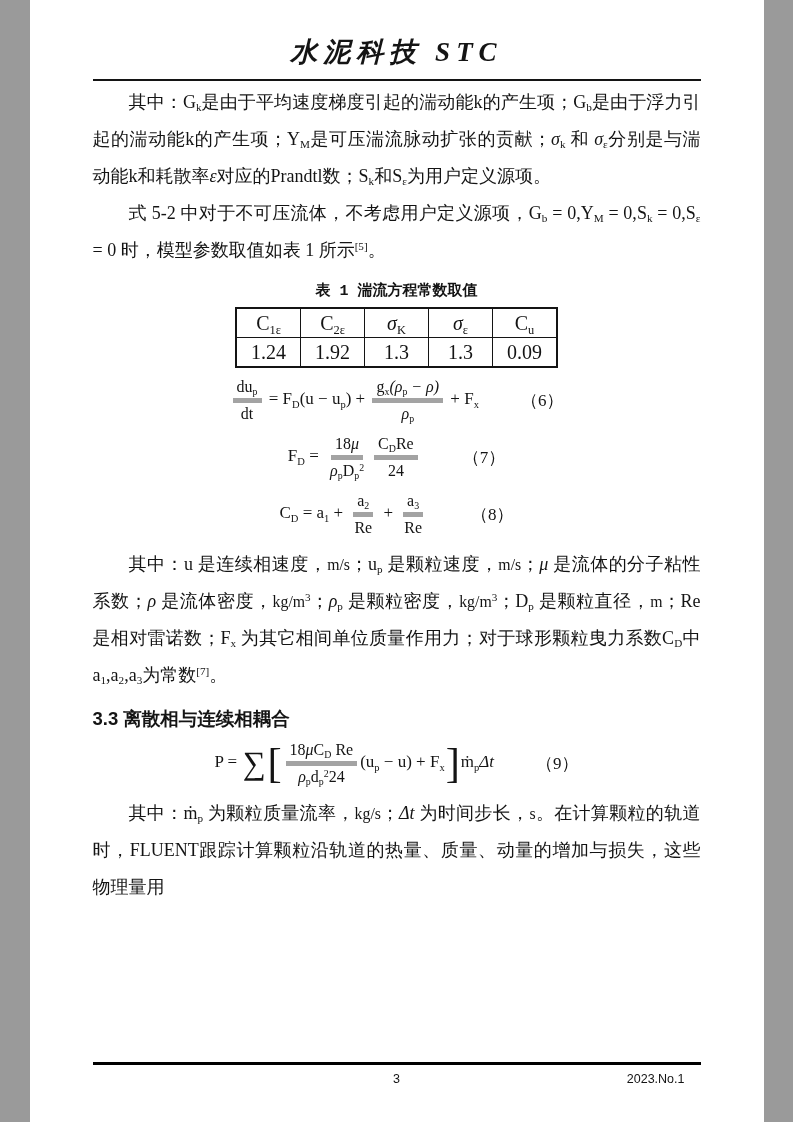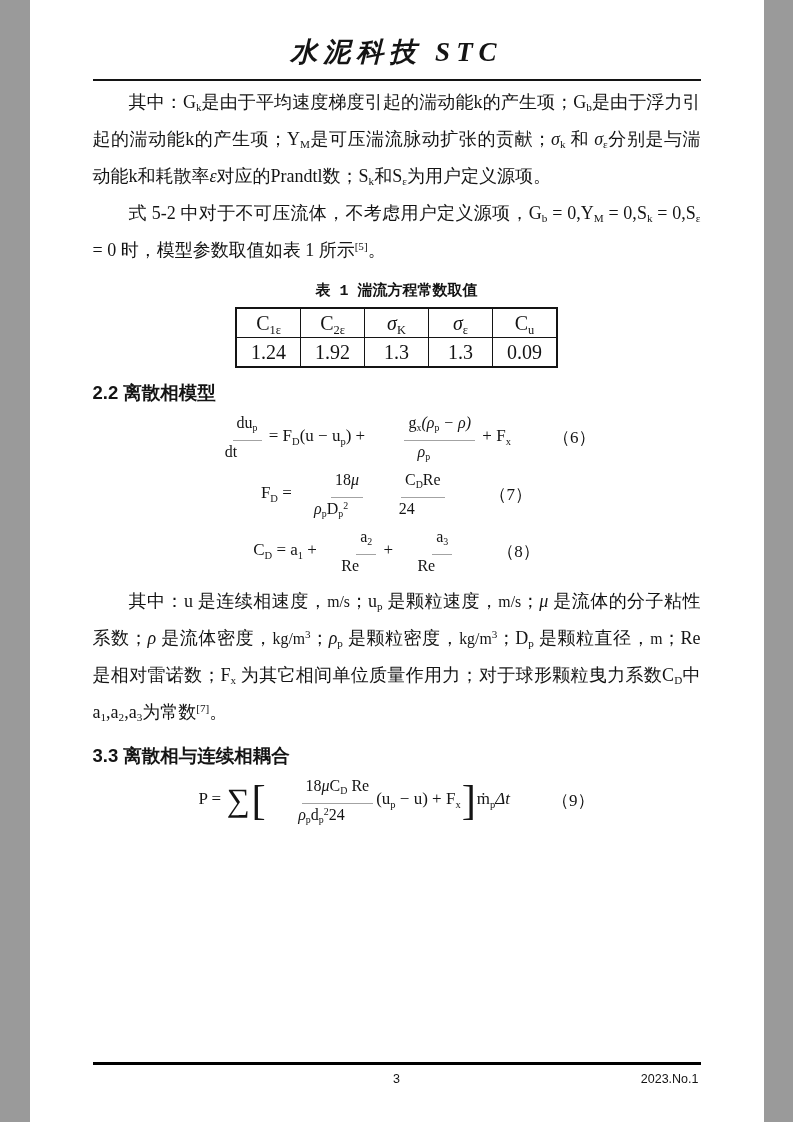--- a/index.html
+++ b/index.html
@@ -42,32 +42,32 @@
   .eq-num { margin-left:42px; }
   
   sub { font-size:0.62em; vertical-align:-0.3em; line-height:0; }
   sup { font-size:0.62em; vertical-align:0.5em; line-height:0; }
   .i { font-style:italic; }
   .u { font-size:0.88em; }
   .frac {
     display:inline-flex; flex-direction:column; align-items:center;
     vertical-align:middle; margin:0 3px; font-size:0.94em; line-height:1.25;
   }
-  .fn { display:block; padding:0 4px 7px 4px; border-bottom:1px solid #a3a3a3; white-space:nowrap;margin-left:32px; }
+  .fn { display:block; padding:0 4px 1px 4px; border-bottom:5px solid #a3a3a3; white-space:nowrap; }
   .fd { display:block; padding:1px 4px 0 4px; white-space:nowrap; }
   .big { font-size:1.9em; vertical-align:middle; line-height:0; margin:0 1px; }
   .brk { font-size:2.5em; font-weight:200; vertical-align:middle; line-height:0; margin:0 1px; }
   .footer { position:absolute; left:63px; right:63px; bottom:32px; }
   .footer-rule { border-top:3px solid #000; margin-bottom:7px; }
   .footer-row {
     position:relative; height:18px;
     font-family:"Liberation Sans","DejaVu Sans",sans-serif; font-size:12.5px;
   }
   .page-num { position:absolute; left:50%; transform:translateX(-50%); }
-  .issue { position:absolute; right:2px;text-align:right; }
+  .issue { position:absolute; right:16px;text-align:right; }
 </style>
 </head>
 <body>
 
 <div class="page">
 
   <div>
     <div class="journal-title">水泥科技 STC</div>
     <div class="header-rule"></div>
   </div>
@@ -90,21 +90,20 @@
       <tr>
         <td>1.24</td>
         <td>1.92</td>
         <td>1.3</td>
         <td>1.3</td>
         <td>0.09</td>
       </tr>
     </tbody>
   </table>
 
-  <h2 class="section-heading">2.2 离散相模型</h2>
 
 
   <div class="equation">
     <span class="eq-body"><span class="frac">
           <span class="fn"><span>du</span><sub>p</sub></span>
           <span class="fd"><span>dt</span></span>
         </span><span> = F</span><sub>D</sub><span>(u − u</span><sub>p</sub><span>) + </span><span class="frac">
           <span class="fn"><span>g</span><sub>x</sub><span class="i">(</span><span class="i">ρ</span><sub>p</sub><span class="i"> − ρ</span><span class="i">)</span></span>
           <span class="fd"><span class="i">ρ</span><sub>p</sub></span>
         </span><span> + F</span><sub>x</sub></span>
@@ -138,20 +137,21 @@
   <h2 class="section-heading">3.3 离散相与连续相耦合</h2>
 
   <div class="equation">
     <span class="eq-body"><span>P = </span><span class="big">∑</span><span class="brk">[</span><span class="frac">
           <span class="fn"><span>18</span><span class="i">μ</span><span>C</span><sub>D</sub><span> Re</span></span>
           <span class="fd"><span class="i">ρ</span><sub>p</sub><span>d</span><sub>p</sub><sup>2</sup><span>24</span></span>
         </span><span>(u</span><sub>p</sub><span> − u) + F</span><sub>x</sub><span class="brk">]</span><span>ṁ</span><sub>p</sub><span class="i">Δt</span></span>
     <span class="eq-num">（9）</span>
   </div>
 
+  <p class="body-text"><span>其中：</span><span>ṁ</span><sub>p</sub><span> 为颗粒质量流率，</span><span class="u">kg/s</span><span>；</span><span class="i">Δt</span><span> 为时间步长，</span><span class="u">s</span><span>。在计算颗粒的轨道时，FLUENT跟踪计算颗粒沿轨道的热量、质量、动量的增加与损失，这些物理量用</span></p>
 
   <div class="footer">
     <div class="footer-rule"></div>
     <div class="footer-row">
       <span class="page-num">3</span>
       <span class="issue">2023.No.1</span>
     </div>
   </div>
 
 </div>

